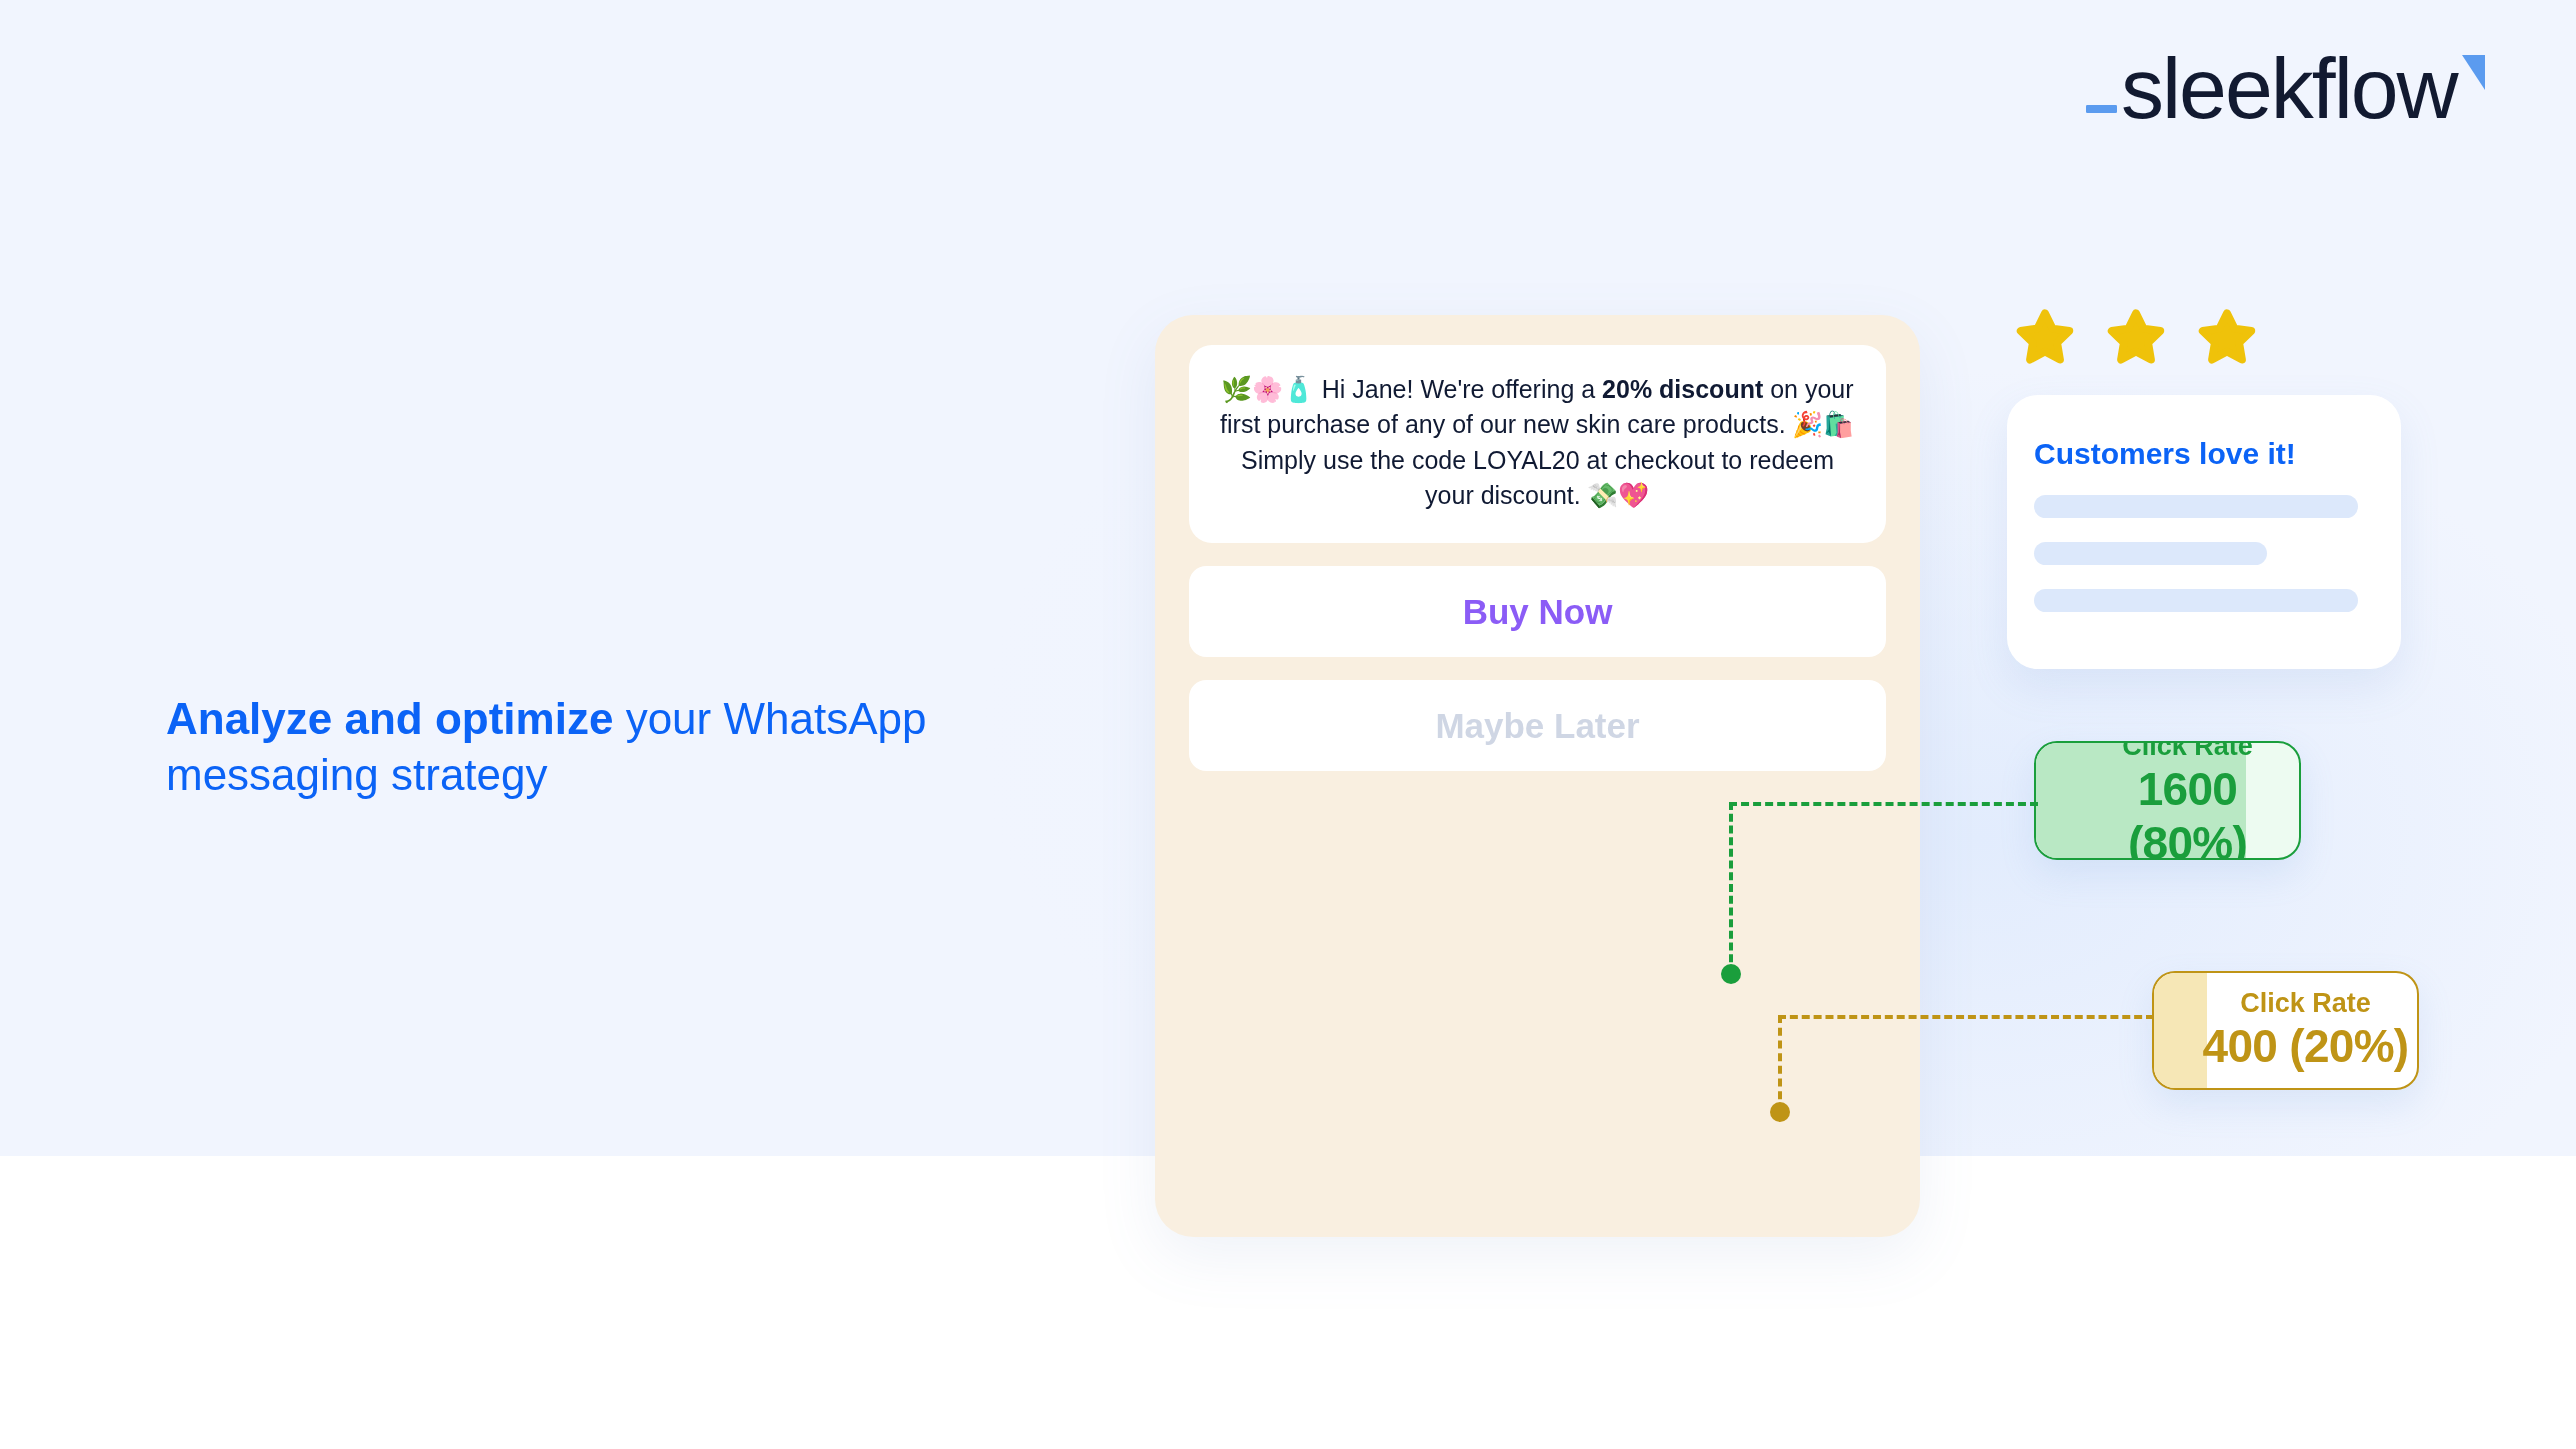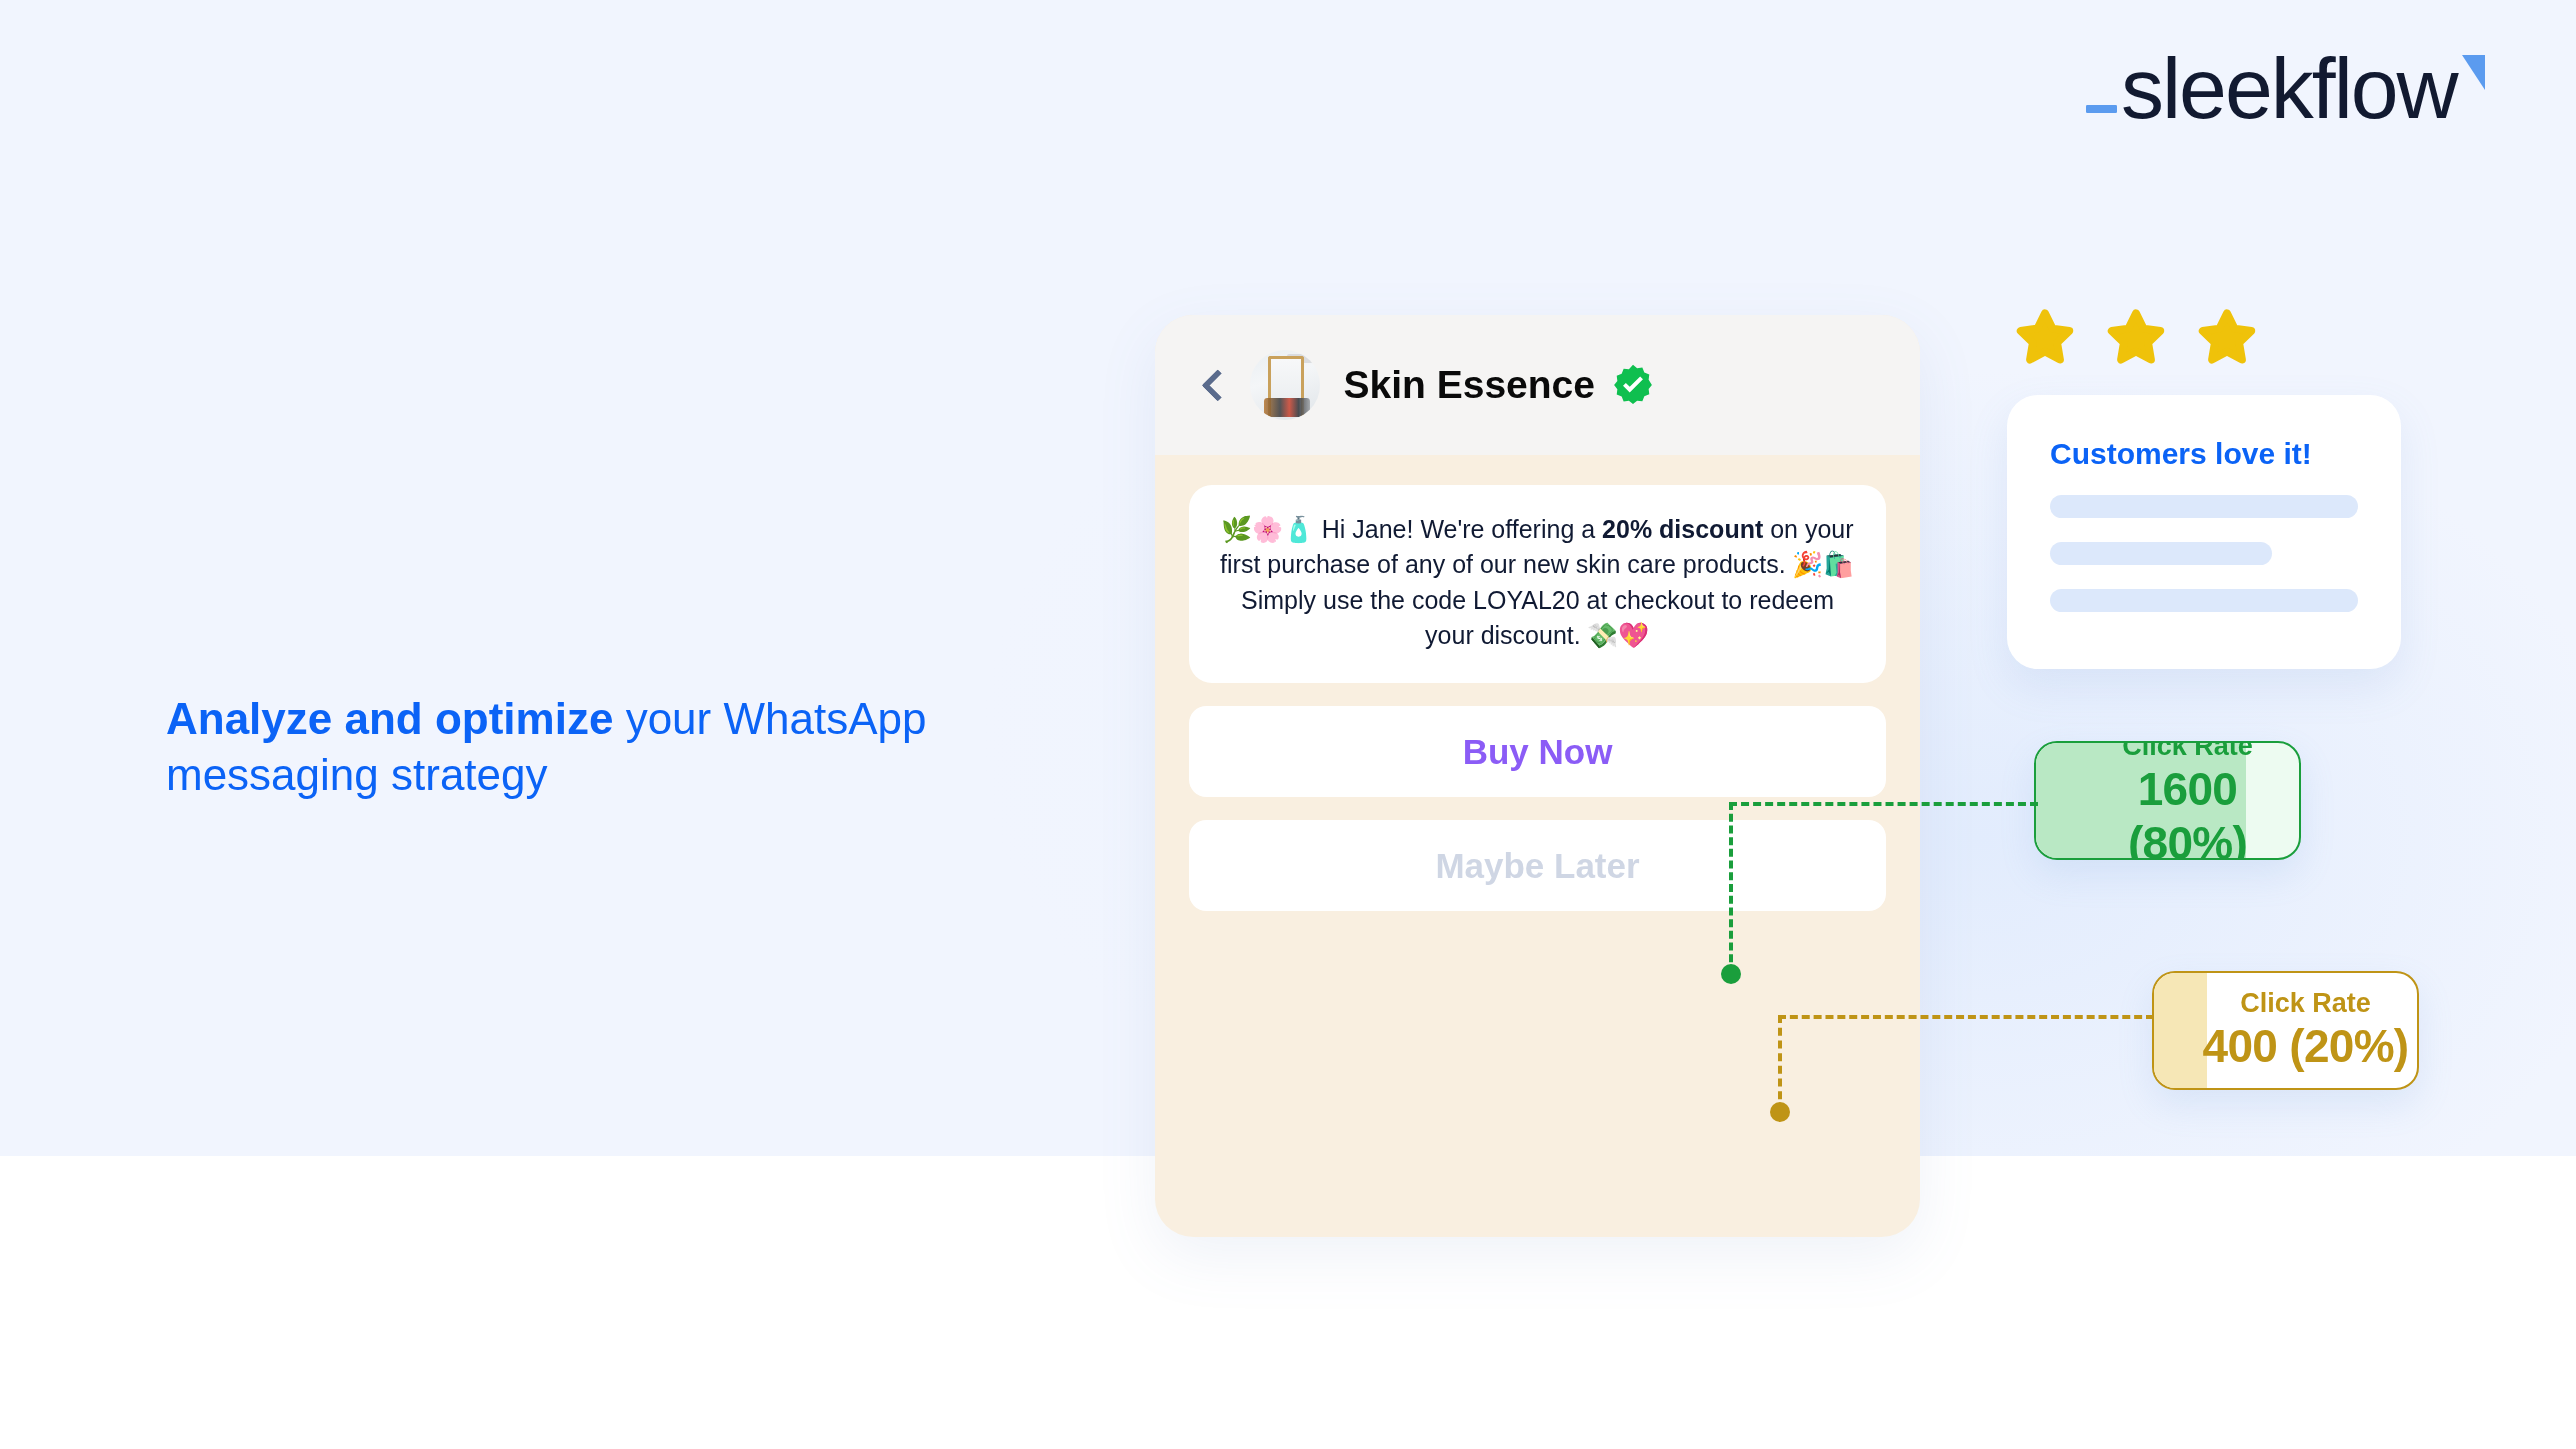--- a/index.html
+++ b/index.html
@@ -137,21 +137,21 @@
     position:absolute; left:2009px; top:303px;
     display:flex; gap:19px;
   }
   #stars svg{ width:72px; height:72px; display:block; }
 
   
   #review-card{
     position:absolute; left:2007px; top:395px;
     width:394px; height:274px;
     background:#ffffff; border-radius:31px;
-    padding:42px 43px 0 43px;
+    padding:42px 43px 0 27px;
     box-shadow:0 17.4px 40px rgba(110,145,205,.13);
   }
   #review-title{
     font-size:30px; font-weight:700; color:#0B63F6;
   }
   .skel{
     background:#dce8fb; border-radius:12px; height:23px; margin-top:24px;
   }
   .skel.long{ width:100%; }
   .skel.mid { width:72%; }
@@ -192,38 +192,20 @@
   <div id="logo">
     <div class="logo-underscore"></div>
     <div class="logo-word">sleekflow</div>
     <div class="logo-tick"></div>
   </div>
 
   <div id="headline"><span class="hl-strong">Analyze and optimize</span><span> your WhatsApp messaging strategy</span></div>
 
   <div id="phone">
 
-    <div id="phone-header">
-      <div class="back-chevron"></div>
-
-      <div class="avatar">
-        <div class="av-sign"></div>
-        <div class="av-door"></div>
-        <div class="av-goods"></div>
-      </div>
-
-      <div id="shop-name">Skin Essence</div>
-
-      <div class="verified">
-        <svg viewBox="0 0 40 40" aria-hidden="true">
-          <path fill="#0FBF4F" d="M20 0.8l3.9 3.2 5-0.6 1.9 4.7 4.7 1.9-0.6 5L38 20l-3.1 3.9 0.6 5-4.7 1.9-1.9 4.7-5-0.6L20 38.2l-3.9-3.2-5 0.6-1.9-4.7-4.7-1.9 0.6-5L2 20l3.1-3.9-0.6-5 4.7-1.9 1.9-4.7 5 0.6z"></path>
-          <path fill="#ffffff" d="M16.9 27.1l-6.4-6.3 2.7-2.7 3.7 3.6 9.9-9.8 2.7 2.7z"></path>
-        </svg>
-      </div>
-    </div>
 
     <div id="phone-body">
 
       <div id="bubble"><span>🌿🌸🧴 </span><span>Hi Jane! We're offering a </span><b>20% discount</b><span> on your first purchase of any of our new skin care products. 🎉🛍️ Simply use the code LOYAL20 at checkout to redeem your discount. 💸💖</span></div>
 
       <div class="cta" id="cta-primary">Buy Now</div>
 
       <div class="cta" id="cta-secondary">Maybe Later</div>
 
     </div>

